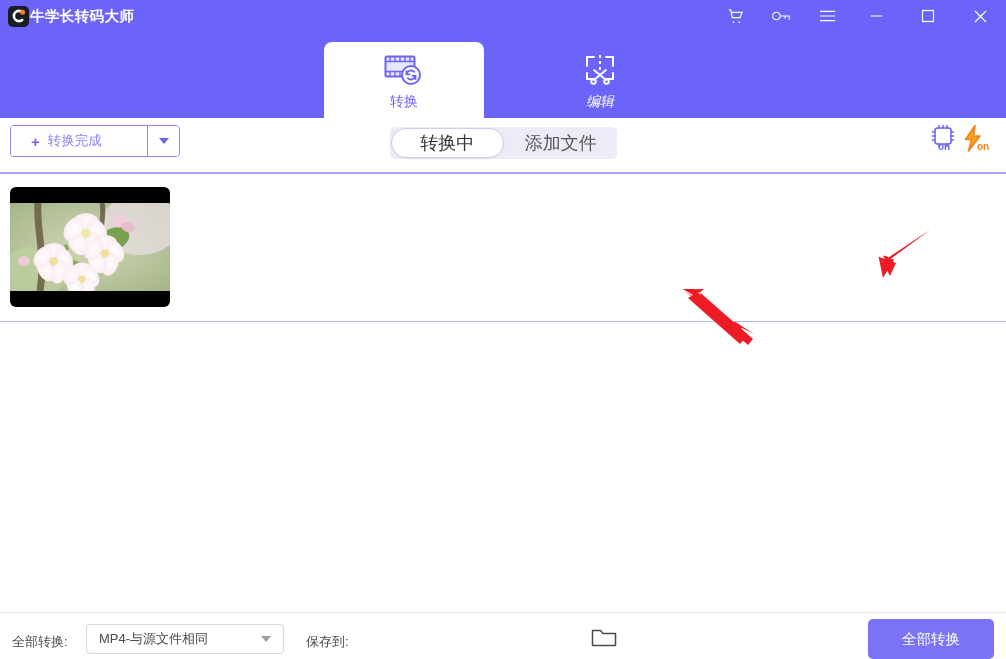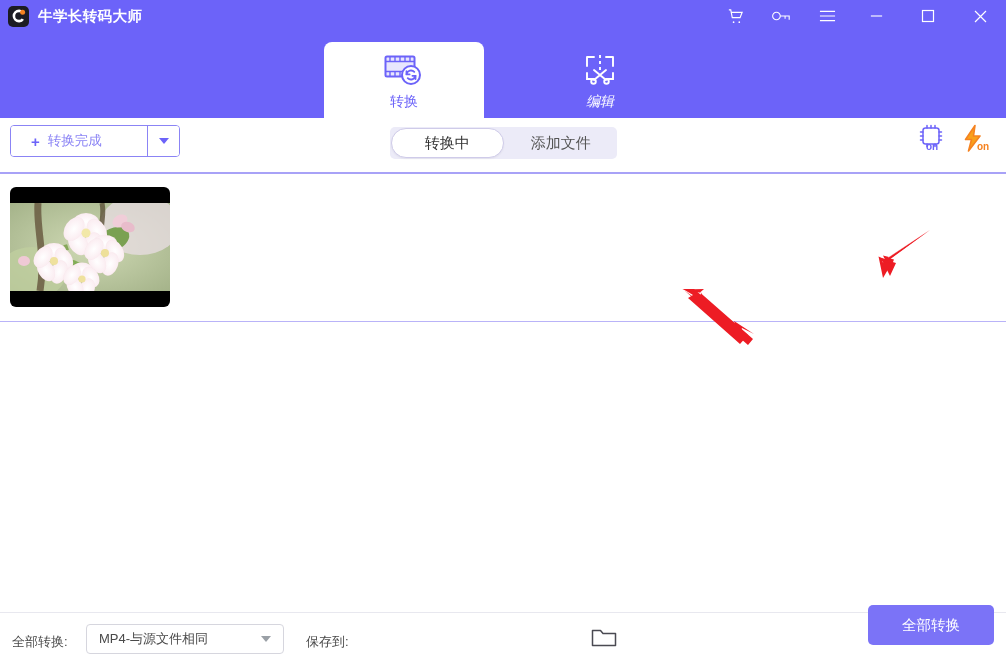--- a/index.html
+++ b/index.html
@@ -15,21 +15,21 @@
     background: #ffffff;
   }
 
   
   .titlebar {
     position: absolute; top: 0; left: 0;
     width: 1006px; height: 32px;
     background: #6C63F9;
     display: flex; align-items: center;
   }
-  .brand { display: flex; align-items: center; padding-left: 8px; gap: 9px; }
+  .brand { display: flex; align-items: center; padding-left: 8px; gap: 1px; }
   .brand-logo {
     width: 21px; height: 21px; border-radius: 5px;
     background: #1c1c24;
     display: flex; align-items: center; justify-content: center;
     position: relative; flex: none;
   }
   .brand-logo svg { display: block; }
   .brand-name {
     color: #ffffff; font-size: 14.5px; font-weight: bold;
     letter-spacing: 0.4px; white-space: nowrap;
@@ -103,32 +103,32 @@
   .caret-tri.gray { border-top-color: #9aa0a6; }
 
   .segctl {
     position: absolute; left: 390px; top: 127px;
     width: 227px; height: 32px;
     background: #ecebf8; border-radius: 5px;
     display: flex; padding: 0;
   }
   .seg {
     flex: 1; display: flex; align-items: center; justify-content: center;
-    font-size: 15px; color: #555; cursor: pointer; border-radius: 15px;
+    font-size: 18px; color: #555; cursor: pointer; border-radius: 15px;
     margin: 1px;
   }
   .seg.active {
     background: #ffffff; color: #333;
     border: 1px solid #cfcbe9;
     box-shadow: 0 1px 2px rgba(0,0,0,0.05);
   }
 
   .tool-icons {
     position: absolute; right: 14px; top: 124px;
-    display: flex; align-items: center; gap: 12px;
+    display: flex; align-items: center; 
   }
   .tool-icon { cursor: pointer; display: flex; align-items: center; }
   .tool-icon svg { display: block; }
 
   .toolbar-sep {
     position: absolute; top: 172px; left: 0;
     width: 1006px; height: 2px; background: #a8a2f7;
   }
 
   
@@ -247,21 +247,21 @@
     width: 34px; height: 100%;
     display: flex; align-items: center; justify-content: center;
   }
   .bb-dd-path .bb-dd-caret { border-left: 1px solid #e2e2ea; }
   .folder-btn {
     position: absolute; left: 591px; top: 627px;
     cursor: pointer; display: flex;
   }
   .folder-btn svg { display: block; }
   .convertall-btn {
-    position: absolute; left: 868px; top: 605px;
+    position: absolute; left: 868px; top: 619px;
     width: 126px; height: 40px;
     background: #7B73F7; border-radius: 5px;
     display: flex; align-items: center; justify-content: center;
     font-size: 14.5px; color: #ffffff; cursor: pointer;
   }
 
   
   .annot { position: absolute; pointer-events: none; }
   .annot svg { display: block; }
   .annot-1 { left: 858px; top: 228px; }

